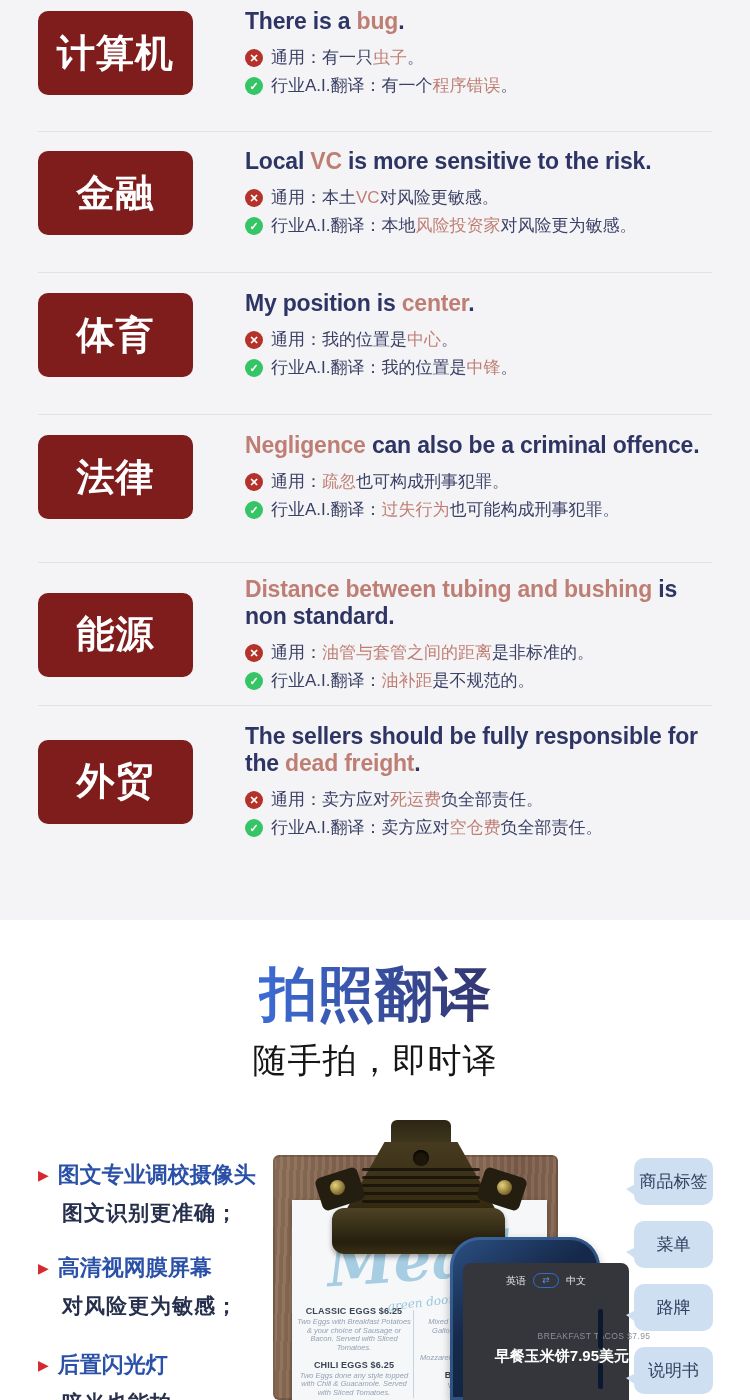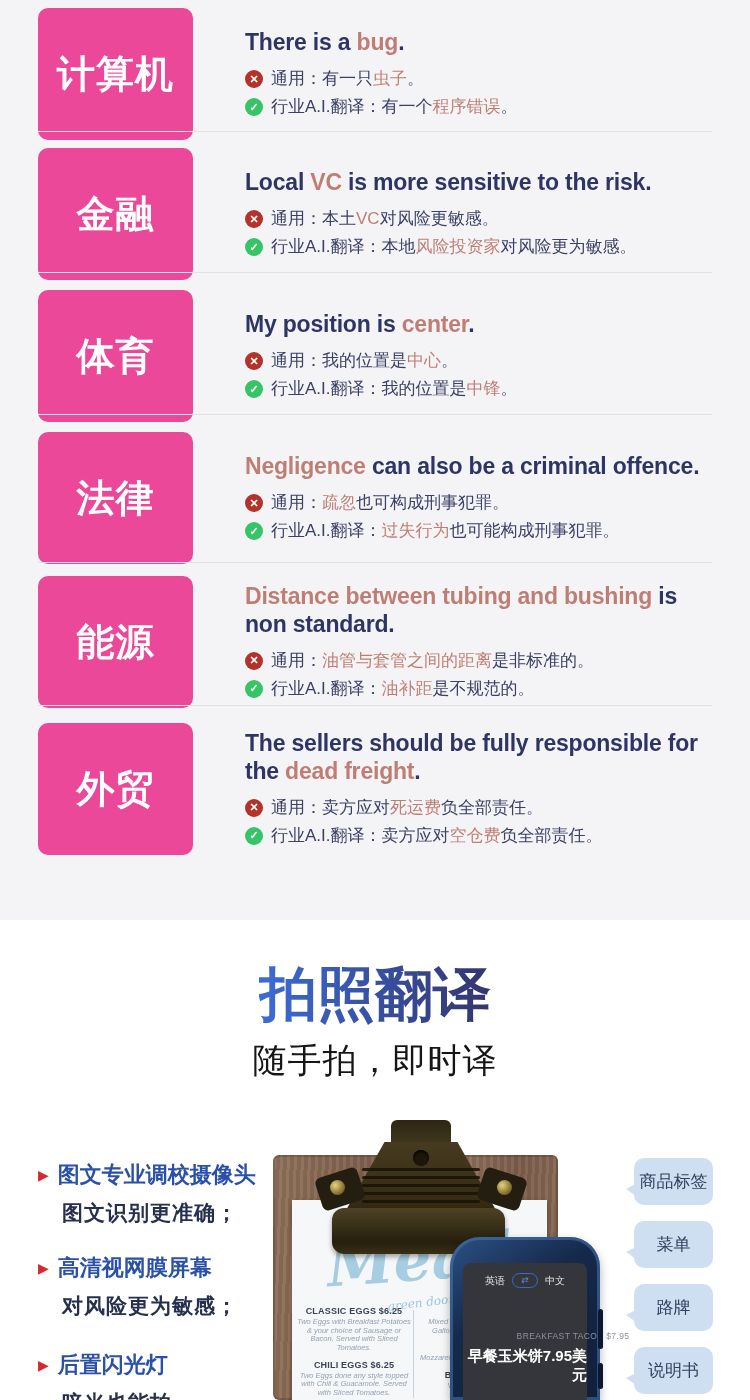--- a/index.html
+++ b/index.html
@@ -3,21 +3,21 @@
 <meta charset="utf-8">
 <style>
   html,body{margin:0;padding:0;}
   #page{position:relative;width:750px;height:1400px;overflow:hidden;background:#fff;
         font-family:"Liberation Sans",sans-serif;}
 
   
   .top-section{position:absolute;left:0;top:0;width:750px;height:920px;background:#f4f4f6;}
   .divider{position:absolute;left:38px;width:674px;height:1px;background:#e2e2e6;}
   .ind-row{position:absolute;left:38px;width:674px;display:flex;align-items:center;gap:52px;}
-  .cat-card{width:155px;min-width:155px;height:132px;background:#ec4899;border-radius:10px;
+  .cat-card{width:155px;min-width:155px;height:84px;background:#7f1d1d;border-radius:10px;
             display:flex;align-items:center;justify-content:center;color:#fff;
             font-size:38px;font-weight:bold;letter-spacing:1px;}
   .ind-text{flex:1;min-width:0;}
   .headline{font-size:23px;font-weight:bold;color:#2e3564;line-height:1.18;
             letter-spacing:-0.2px;margin-bottom:12px;}
   .tr-line{display:flex;align-items:flex-start;gap:8px;margin-top:5px;
            font-size:17px;color:#3b4166;line-height:1.35;}
   .badge{width:18px;height:18px;min-width:18px;border-radius:50%;color:#fff;font-size:11px;
          font-weight:bold;display:flex;align-items:center;justify-content:center;margin-top:2px;}
   .badge.err{background:#b3332a}
@@ -70,21 +70,21 @@
   .clip-bar{position:absolute;left:332px;top:1208px;width:173px;height:46px;border-radius:12px;
             background:linear-gradient(180deg,#4d4225,#261f0d 75%,#3a3015);
             box-shadow:0 3px 5px rgba(0,0,0,.35);}
 
   
   .device{position:absolute;left:450px;top:1237px;width:150px;height:163px;
           border-radius:30px 30px 0 0;
           background:linear-gradient(145deg,#2c5184 0%,#16294a 40%,#101f3a 100%);
           box-shadow:inset 0 0 0 3px rgba(70,120,180,.55),0 4px 10px rgba(0,0,0,.3);}
   .screen{position:absolute;left:13px;top:26px;width:124px;height:137px;background:#34363b;
-          border-radius:8px 8px 0 0;}
+          border-radius:8px 8px 0 0;padding-left:42px;}
   .lang-bar{position:absolute;top:10px;left:0;width:100%;display:flex;align-items:center;
             justify-content:center;gap:7px;color:#e6e7e9;font-size:10px;}
   .swap-pill{width:24px;height:13px;border:1.5px solid #2f6fd0;border-radius:8px;display:flex;
              align-items:center;justify-content:center;color:#5b8fe0;font-size:9px;line-height:1;}
   .src-text{position:absolute;top:68px;left:0;width:100%;text-align:center;font-size:8.5px;
             color:#8d9299;letter-spacing:.4px;margin-left:48px;}
   .res-text{position:absolute;top:84px;left:0;width:100%;text-align:right;font-size:15px;
             font-weight:bold;color:#fff;}
   .side-btn{position:absolute;right:-3px;width:5px;background:#0c1830;border-radius:3px;}
   .side-btn.b1{top:72px;height:40px;}

